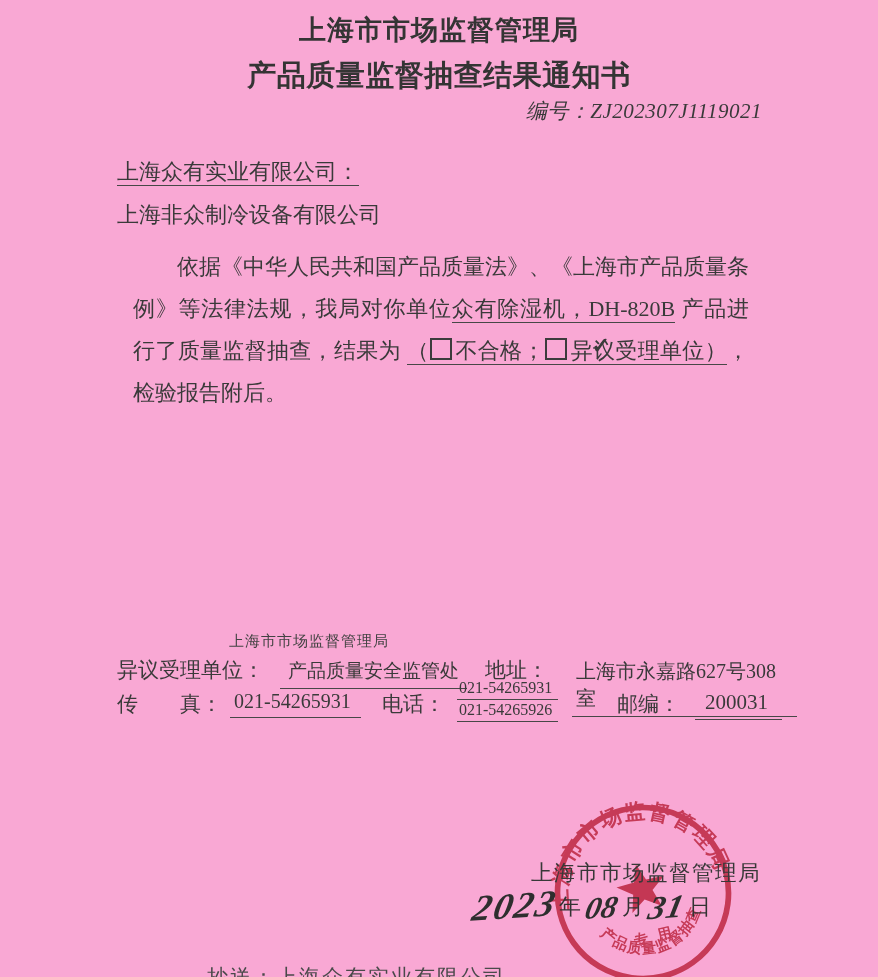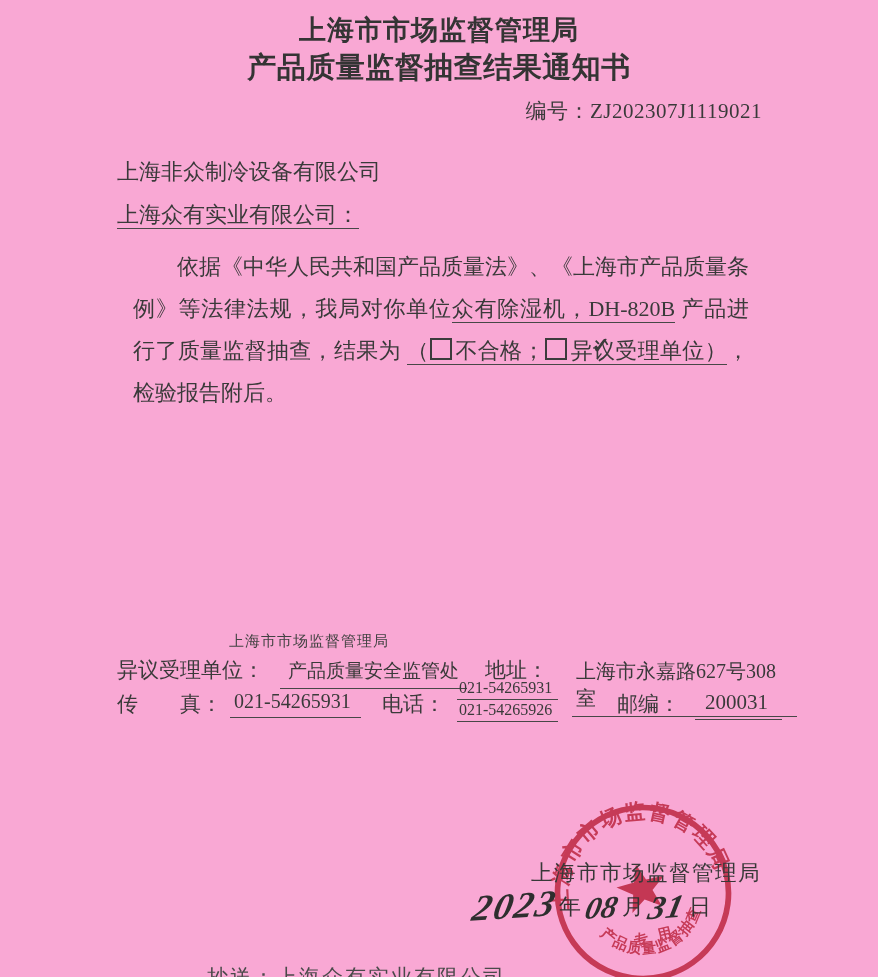--- a/index.html
+++ b/index.html
@@ -5,22 +5,22 @@
   html,body { margin:0; padding:0; background:#e9e9e9; }
   .page {
     position:relative; width:878px; height:977px; margin:0 auto;
     background:#f9a8d4; overflow:hidden;
     font-family:"Liberation Serif","DejaVu Serif",serif;
     color:#3a3a3a;
   }
   
   .title-block { position:absolute; top:12px; left:0; right:0; text-align:center; }
   .title1 { font-size:27px; font-weight:bold; letter-spacing:1px; color:#343434; }
-  .title2 { font-size:29px; font-weight:bold; letter-spacing:0.5px; color:#343434; }
-  .doc-number { position:absolute; top:97px; right:116px; font-size:21px; letter-spacing:0.5px; }
+  .title2 { font-size:29px; font-weight:bold; letter-spacing:0.5px; margin-top:8px; color:#343434; }
+  .doc-number { position:absolute; top:97px; right:116px; font-size:21px; letter-spacing:0.5px;font-style:italic; }
 
   
   .content { position:absolute; left:117px; top:153px; width:648px; font-size:22px; line-height:42px; text-align:justify; }
   .recipient { line-height:38px; }
   .recipient + .recipient { margin-top:5px; }
   .u { border-bottom:1.5px solid #474747; padding-bottom:1px; box-decoration-break:clone; -webkit-box-decoration-break:clone; }
   .para { margin:16px; text-indent:2em; }
   .para.first { margin-top:12px; }
   .checkbox {
     display:inline-block; width:18px; height:18px; border:2px solid #3c3c3c;
@@ -70,22 +70,22 @@
 
 <div class="page">
 
   <div class="title-block">
     <div class="title1">上海市市场监督管理局</div>
     <div class="title2">产品质量监督抽查结果通知书</div>
   </div>
   <div class="doc-number"><span>编号：</span><span>ZJ202307J1119021</span></div>
 
   <div class="content">
+    <div class="recipient"><span class="u">上海众有实业有限公司：</span></div>
     <div class="recipient">上海非众制冷设备有限公司</div>
-    <div class="recipient"><span class="u">上海众有实业有限公司：</span></div>
 
     <p class="para first"><span>依据《中华人民共和国产品质量法》、《上海市产品质量条例》等法律法规，我局对你单位</span><span class="u">众有除湿机，DH-820B</span><span> 产品进行了质量监督抽查，结果为 </span><span class="u"><span>（</span><span class="checkbox"></span><span>不合格；</span><span class="checkbox"><span class="check">✓</span></span><span>异议受理单位</span><span>）</span></span><span>，检验报告附后。</span></p>
 
   </div>
 
   <div class="contact">
     <div class="c-unit-org">上海市市场监督管理局</div>
     <span class="c-row-label c-unit-label">异议受理单位：</span>
     <span class="c-unit">产品质量安全监管处</span>
     <span class="c-row-label c-addr-label">地址：</span>

